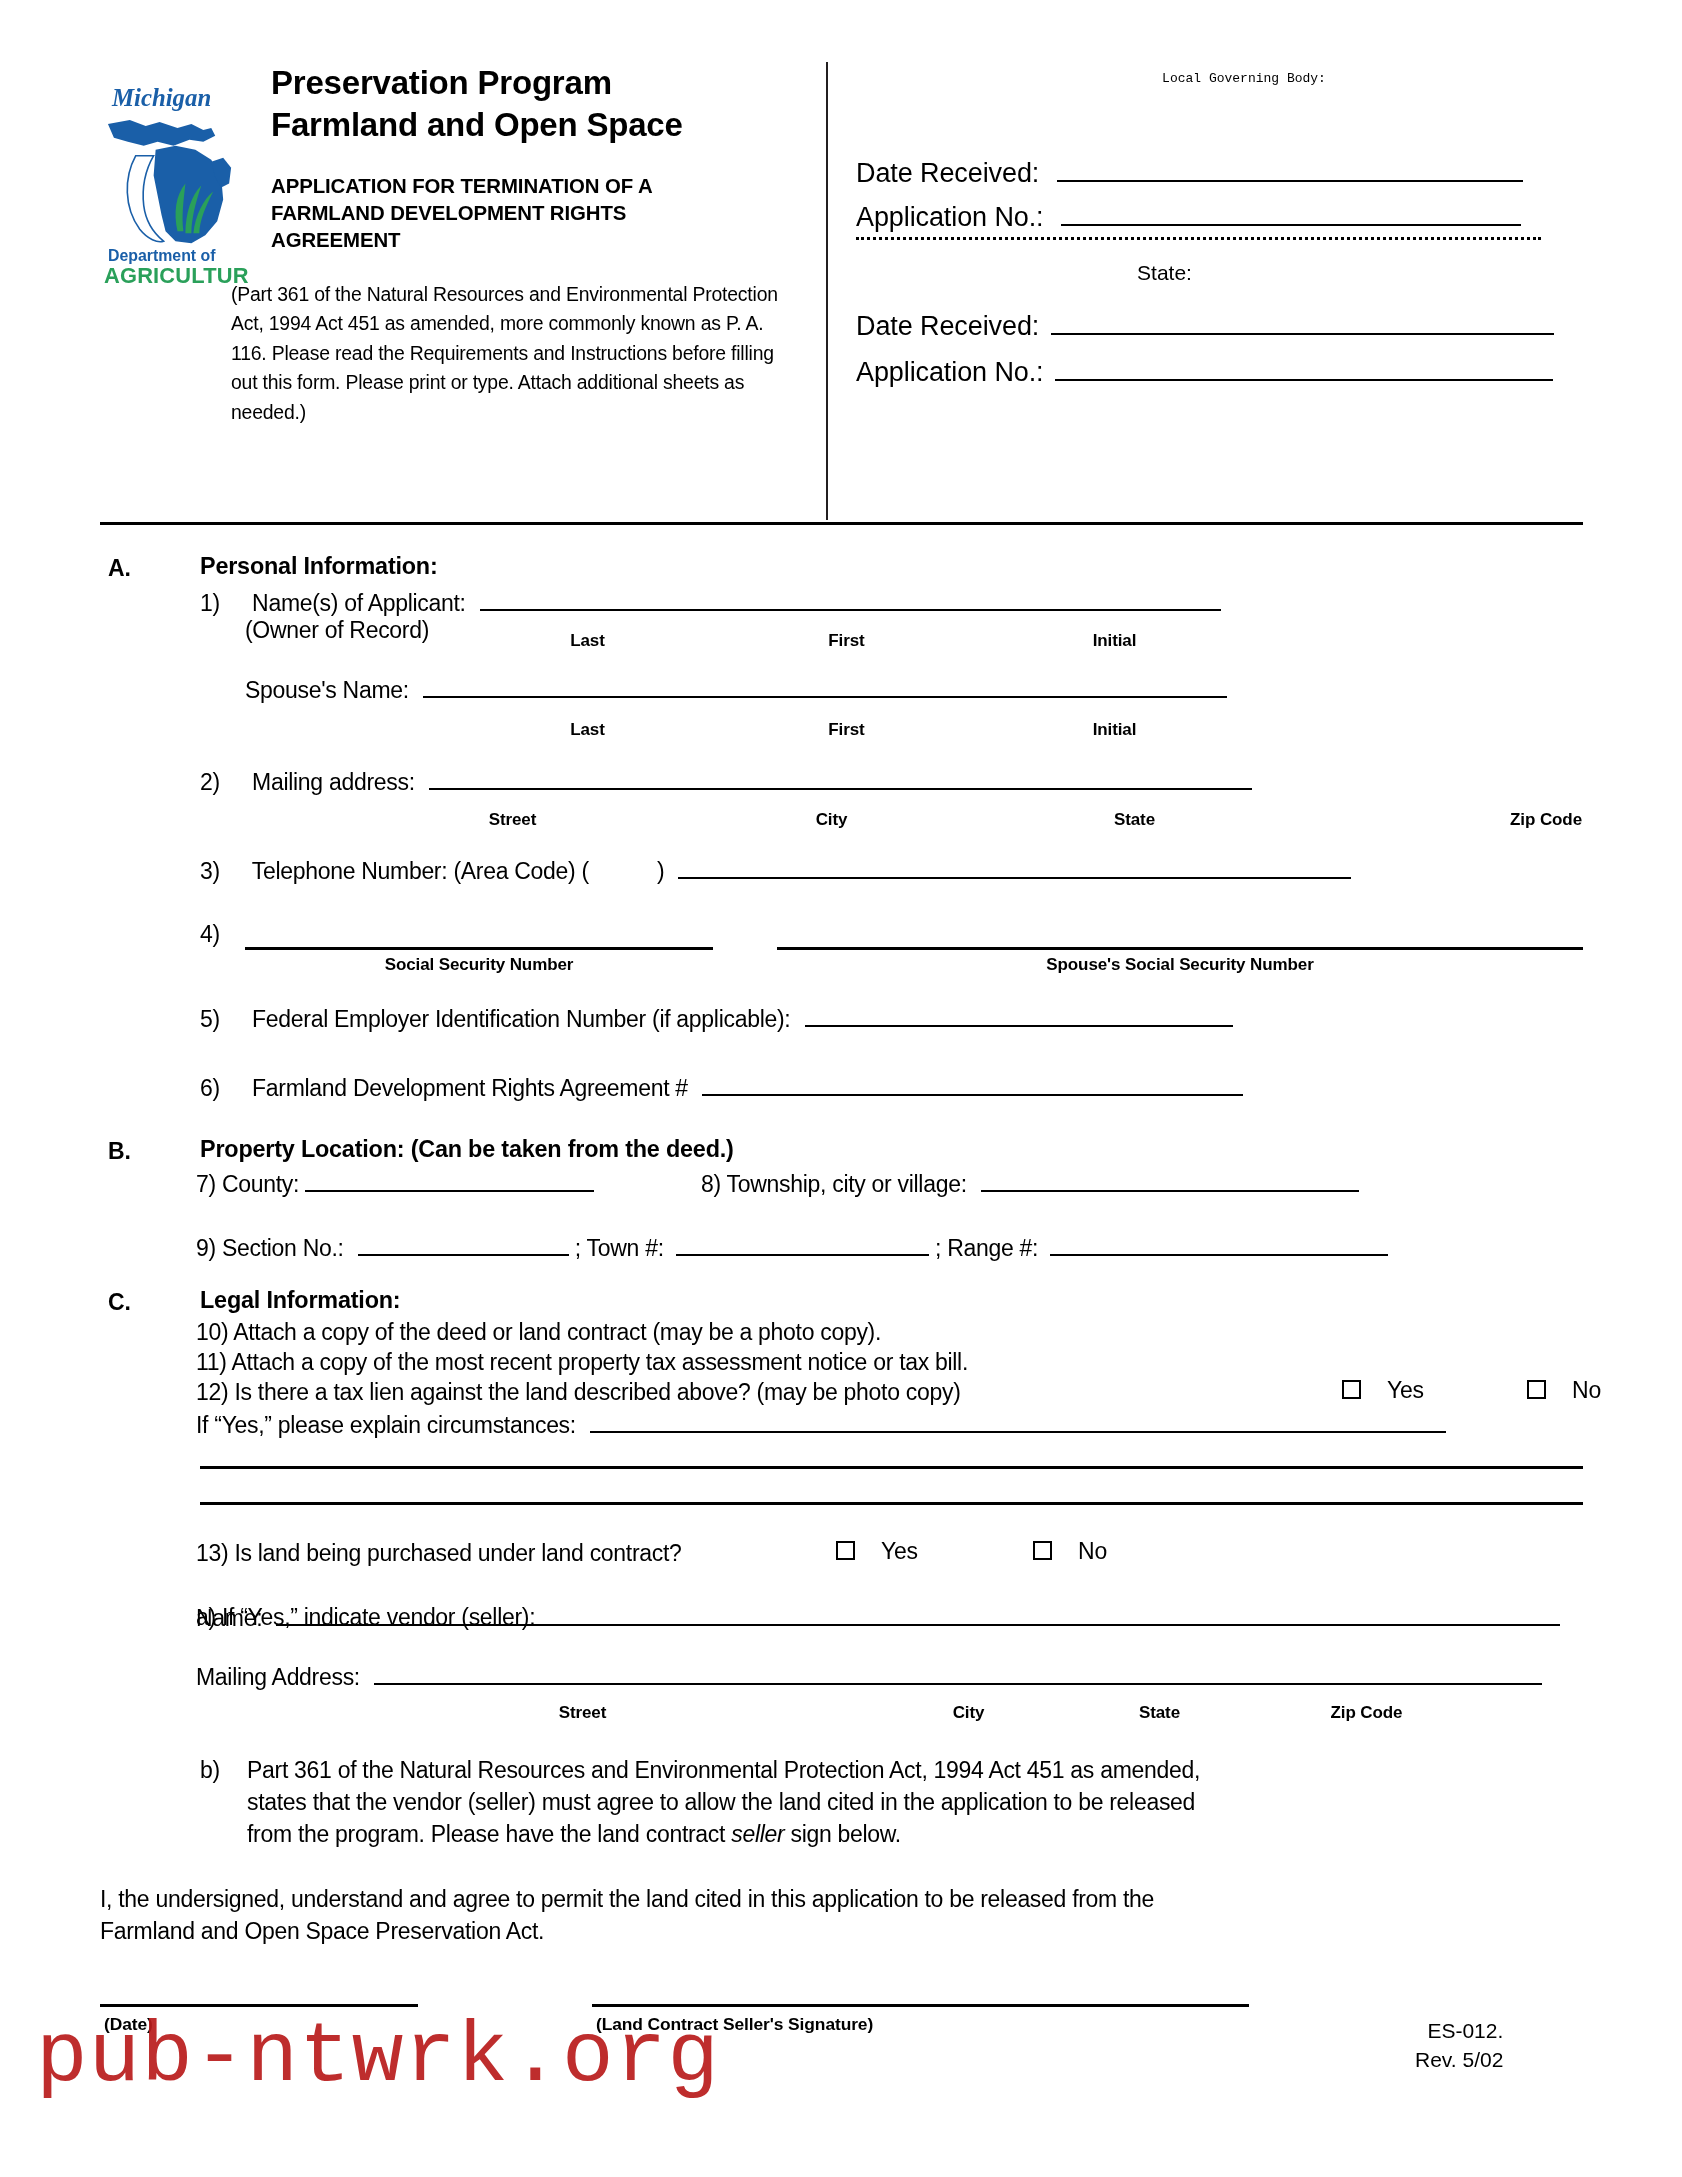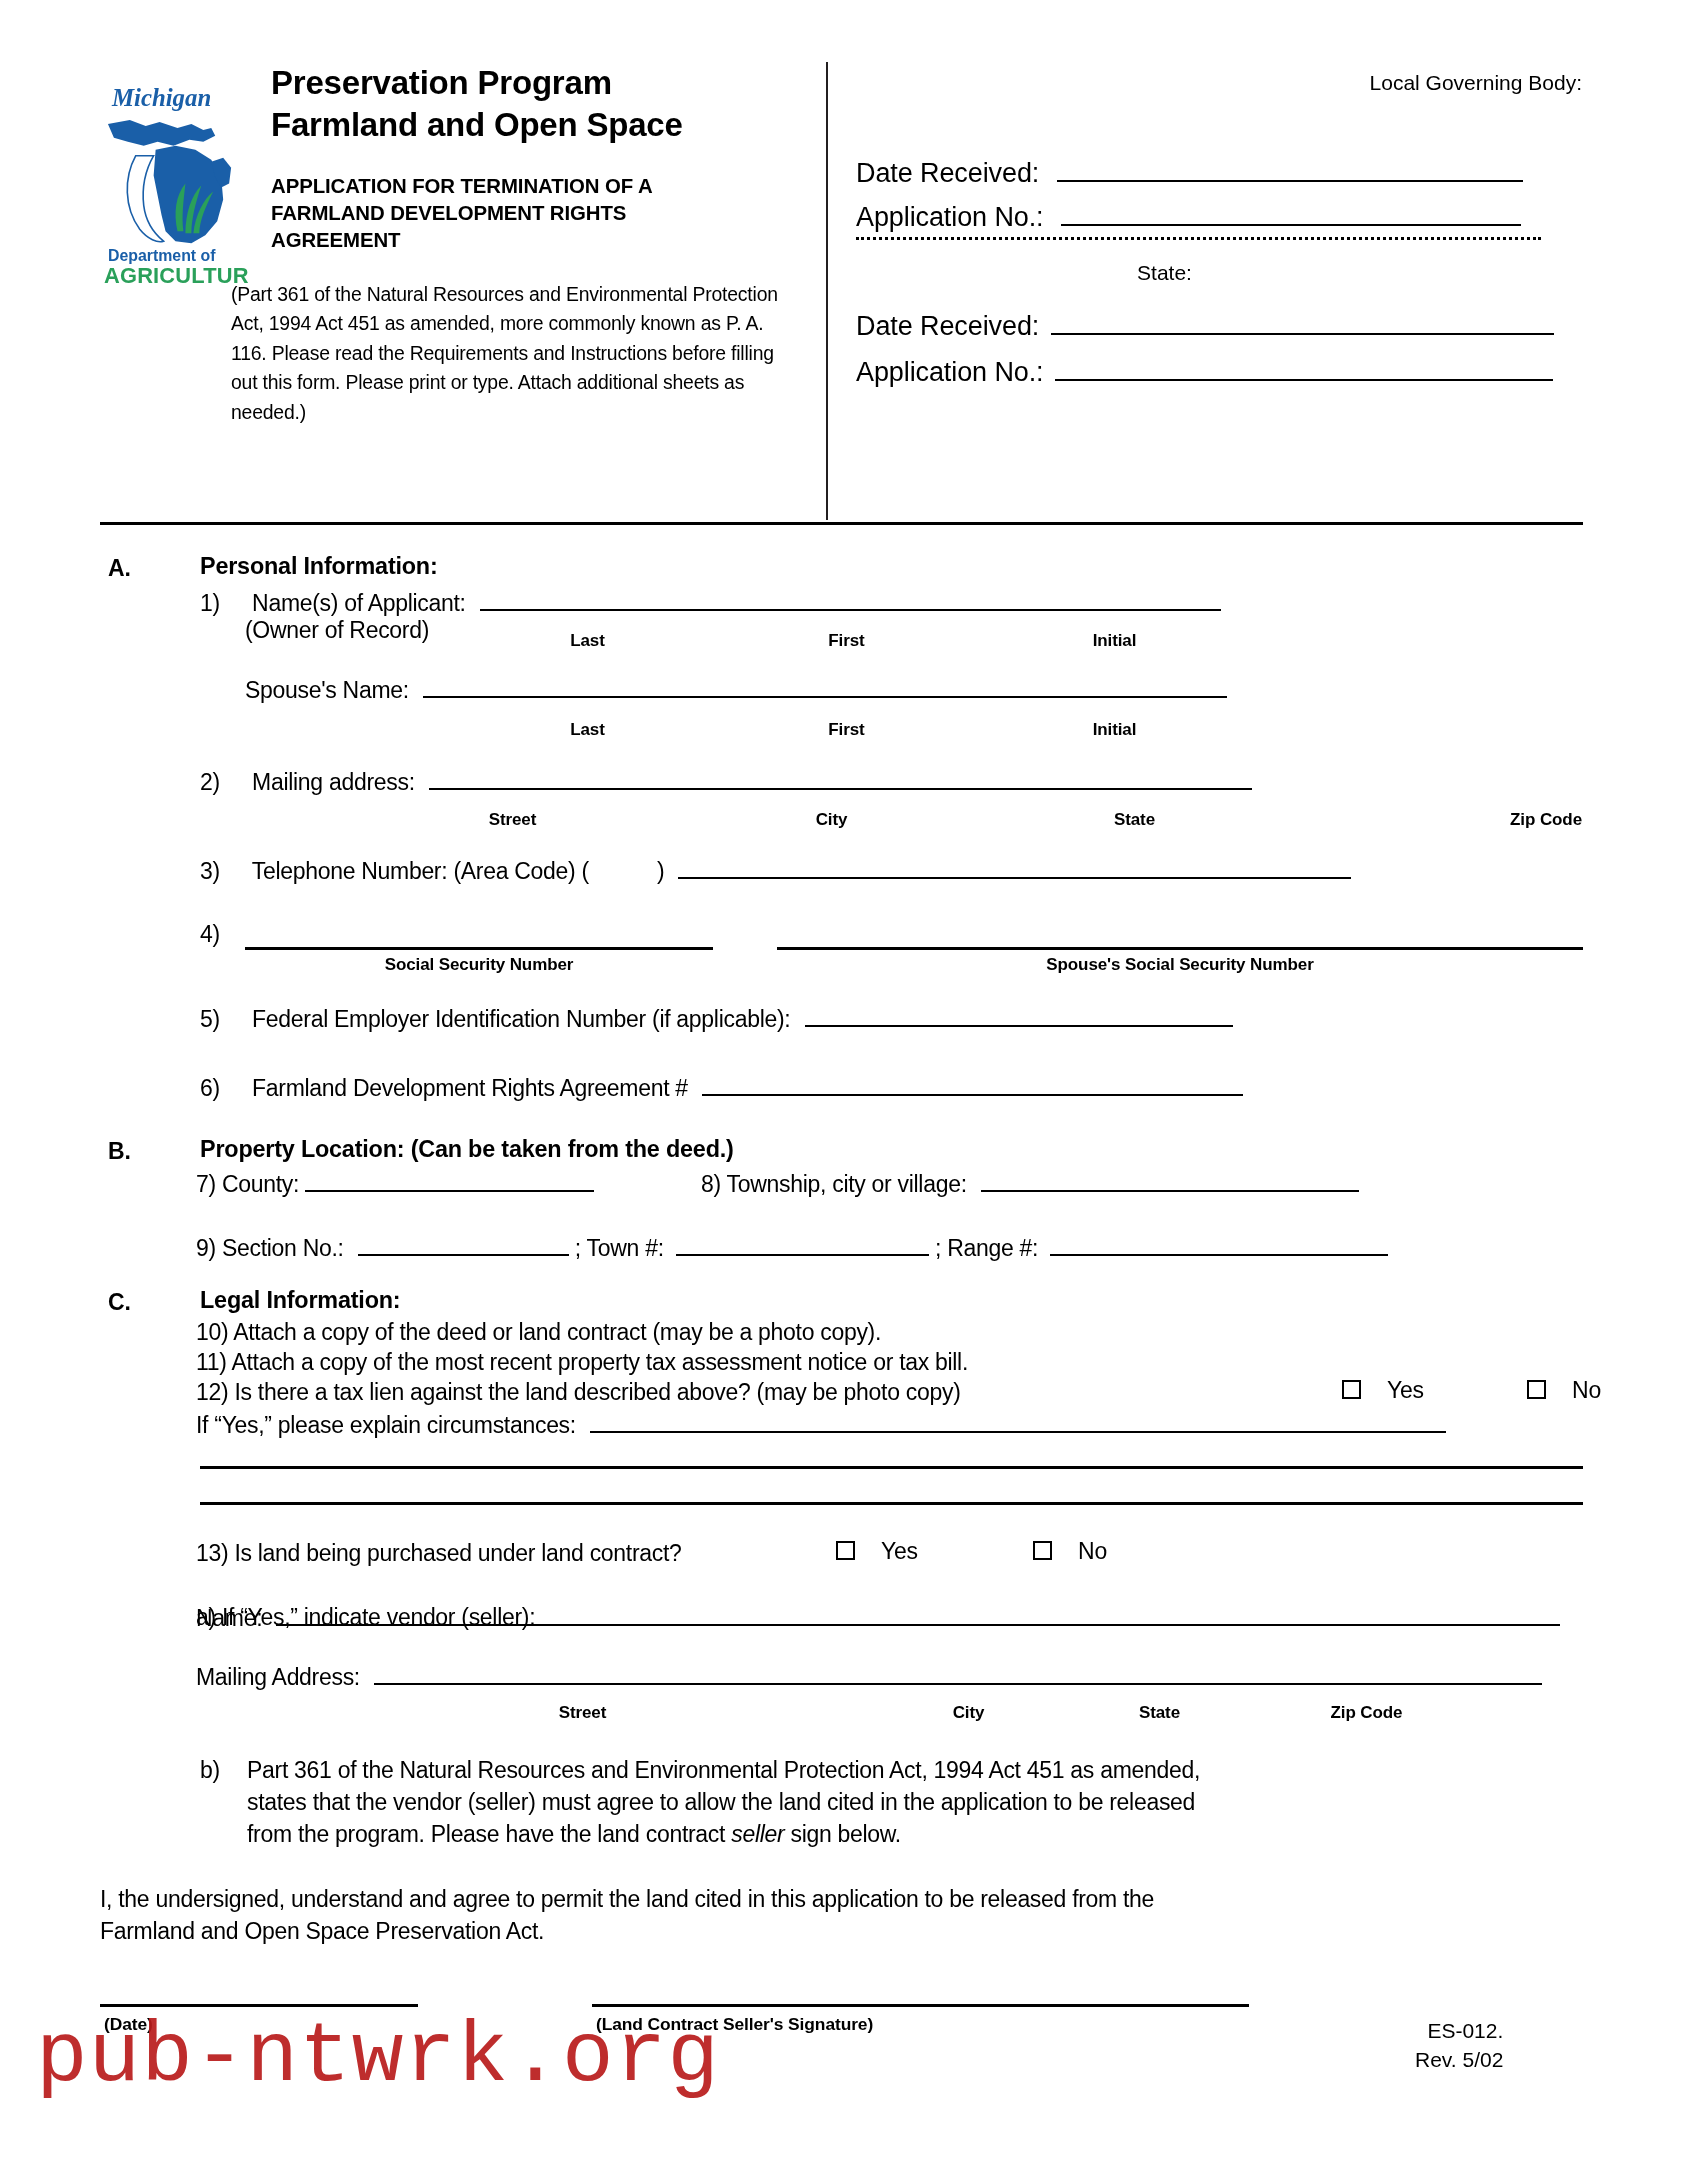--- a/index.html
+++ b/index.html
@@ -95,24 +95,25 @@
     width: 726px;
   }
   .official-title {
     text-align: center;
     font-size: 24px;
     font-weight: bold;
     letter-spacing: 0.6px;
     padding-left: 50px;
   }
   .official-sub {
-    text-align: right;
-    font-size: 21px;
+    text-align: center;
+    font-size: 13px;
     margin-top: 9px;
     padding-left: 50px;
+    font-family: Liberation Mono, monospace;
   }
   .ofield {
     position: absolute;
     font-size: 27px;
     white-space: nowrap;
   }
   .ofield .lbl { letter-spacing: -0.1px; }
   .dotrow {
     position: absolute;
     left: 0px;

